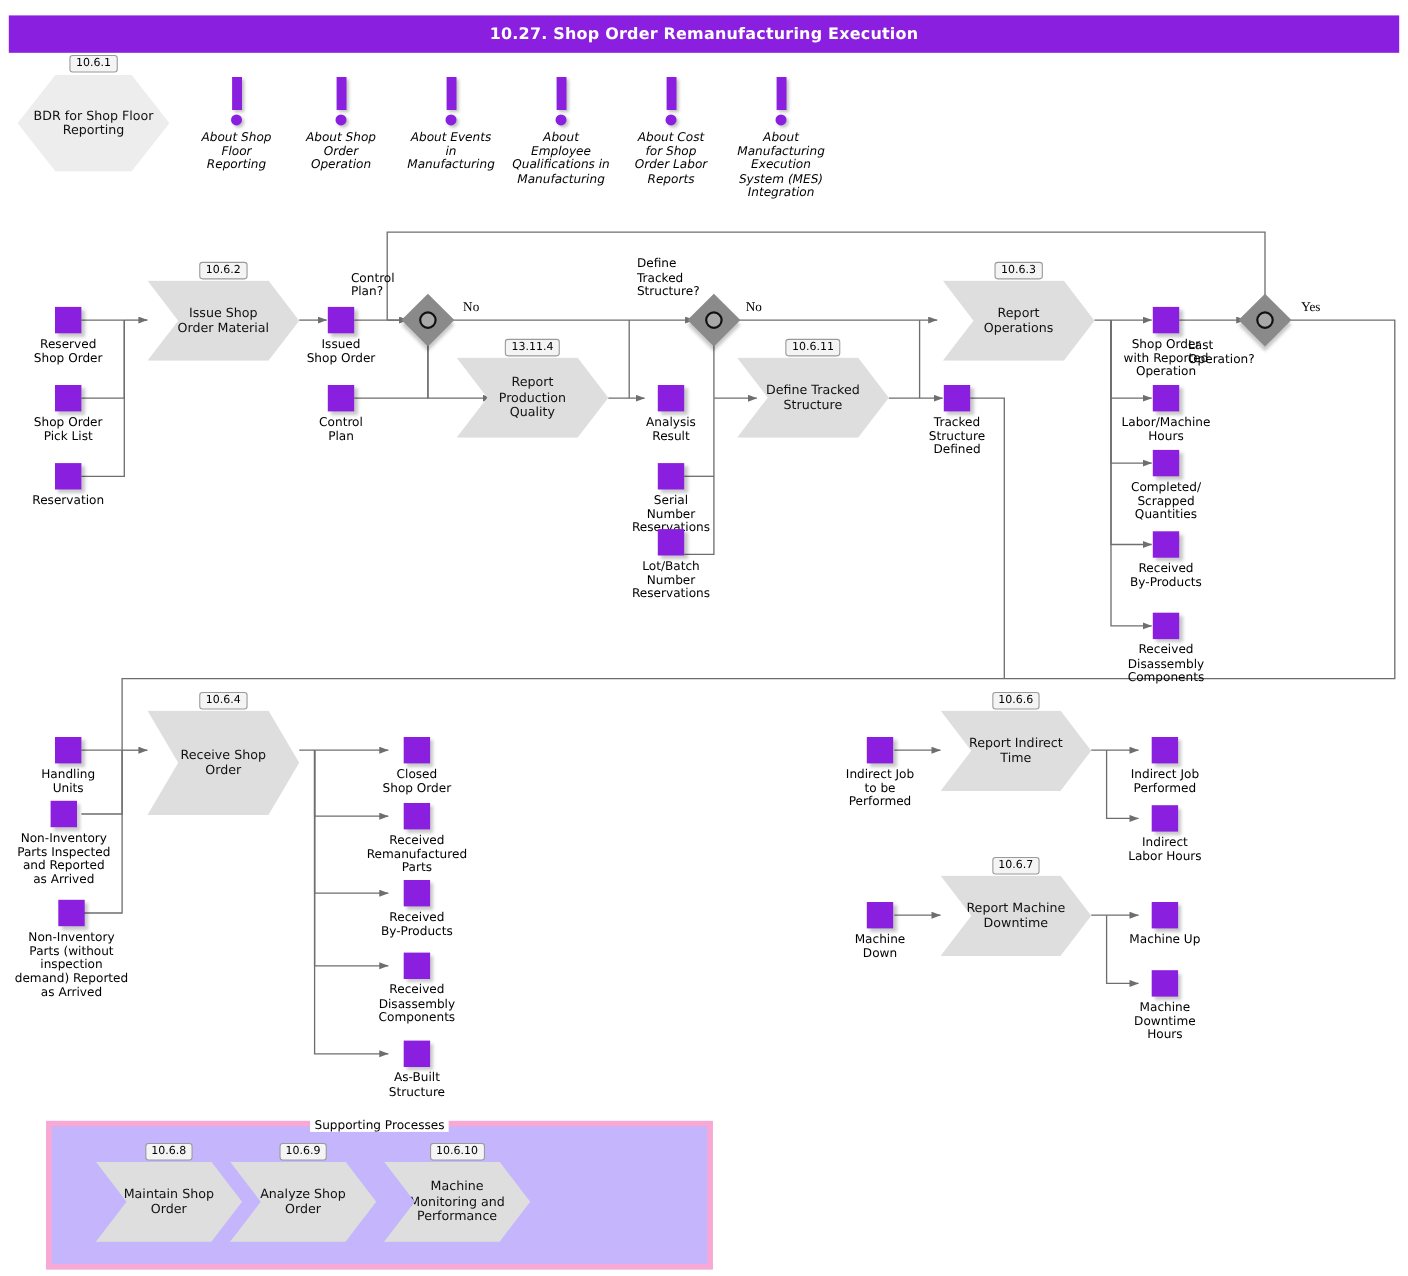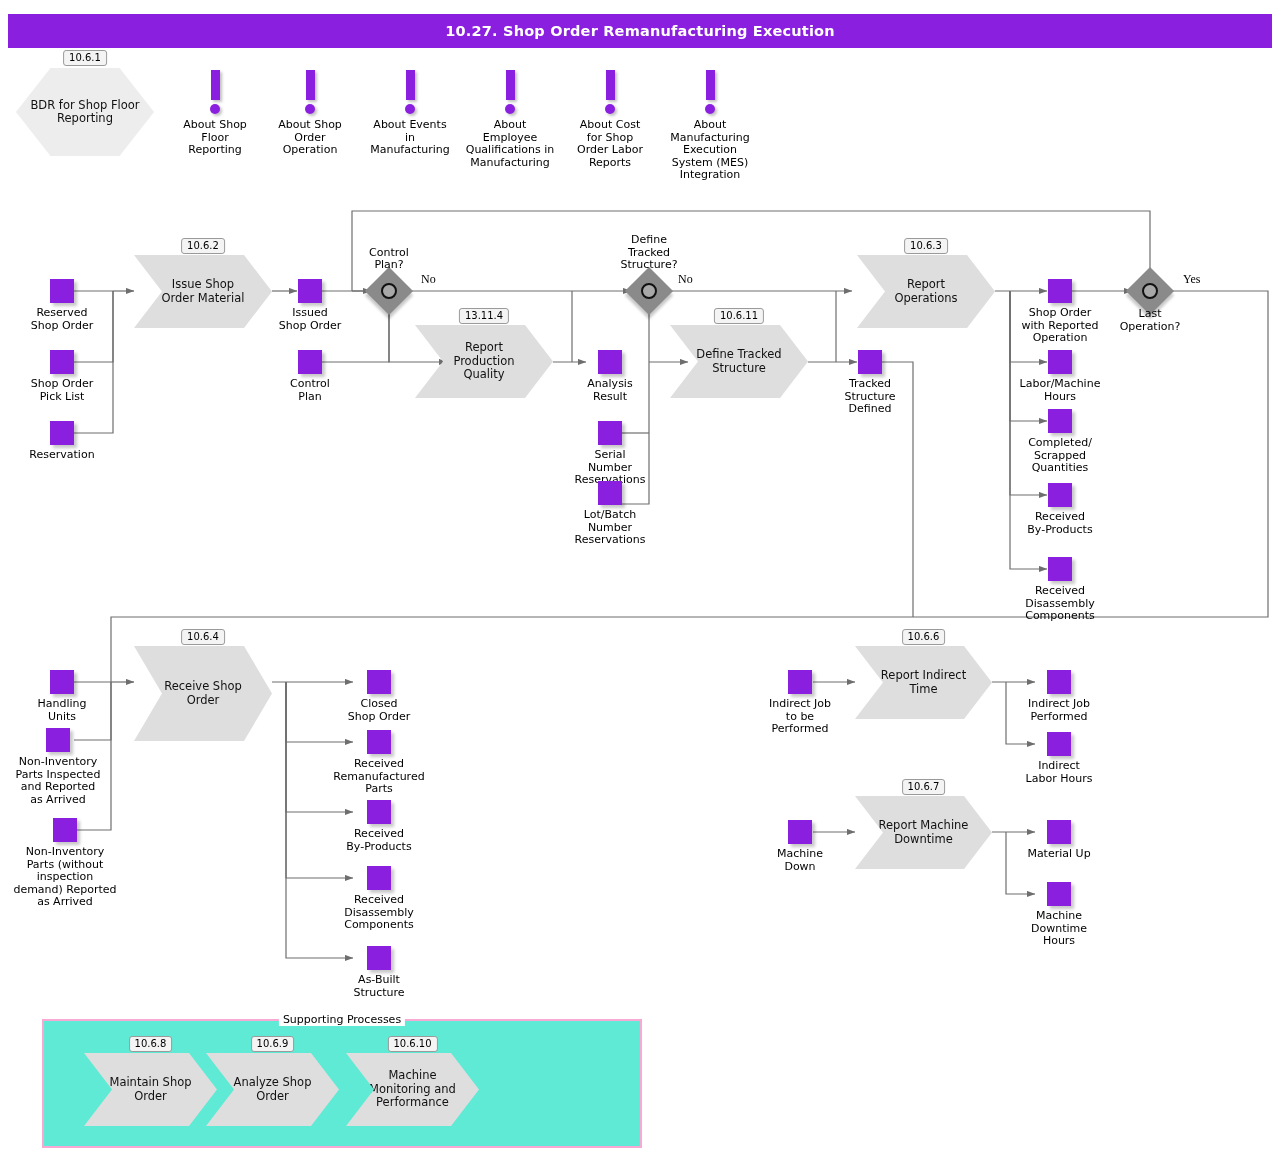--- a/index.html
+++ b/index.html
@@ -64,46 +64,46 @@
   
   .info{position:absolute;width:112px;margin-left:-56px;text-align:center;}
   .info .bang{
     width:9px;height:30px;background:#8B1FE0;margin:0 auto;
     box-shadow:2px 2px 3px rgba(0,0,0,.25);
   }
   .info .dot{
     width:10px;height:10px;border-radius:50%;background:#8B1FE0;margin:4px auto 0;
     box-shadow:2px 2px 3px rgba(0,0,0,.25);
   }
-  .info .cap{font-size:11px;line-height:12.6px;margin-top:5px;color:#000;}
+  .info .cap{font-size:11px;line-height:12.6px;margin-top:5px;color:#000;font-style:italic;}
 
   
   .gw{position:absolute;width:34px;height:34px;margin-left:-17px;margin-top:-17px;}
   .gw .dia{
     position:absolute;left:0;top:0;width:34px;height:34px;
     background:#8a8a8a;transform:rotate(45deg);
     box-shadow:3px 3px 3px rgba(0,0,0,.22);
   }
   .gw .ring{
     position:absolute;left:9px;top:9px;width:12px;height:12px;border-radius:50%;
     border:2.5px solid #111;background:#a8a8a8;
   }
   .gw .lbl{
     position:absolute;left:50%;transform:translateX(-50%);
-    width:140px;text-align:center;font-size:11px;line-height:12.6px;color:#000;
+    width:140px;font-size:11px;line-height:12.6px;color:#000;
   }
   .gw .lbl.above{bottom:36px;}
   .gw .lbl.below{top:34px;}
 
   
   .branch{position:absolute;font-size:12px;line-height:12.6px;color:#000;font-family:Liberation Serif, serif;}
 
   
   .supbox{
-    position:absolute;border:2px solid #f9a8d4;background:#5eead4;
+    position:absolute;border:5px solid #f9a8d4;background:#c4b5fd;
   }
   .supbox .suptitle{
     position:absolute;top:-8px;left:50%;transform:translateX(-50%);
     background:#fff;padding:0 4px;font-size:11px;line-height:13px;color:#000;white-space:nowrap;
   }
 </style>
 </head>
 <body>
 
 <div id="canvas">
@@ -382,21 +382,21 @@
   <div class="dataobj" style="left:800px;top:820px;">
     <div class="sq"></div>
     <div class="cap">Machine<br>Down</div>
   </div>
   <div class="proc" style="left:855px;top:796px;width:137px;height:73px;">
     <div class="idtag">10.6.7</div>
     <div class="chev" style="width:137px;height:73px;">Report Machine<br>Downtime</div>
   </div>
   <div class="dataobj" style="left:1059px;top:820px;">
     <div class="sq"></div>
-    <div class="cap">Material Up</div>
+    <div class="cap">Machine Up</div>
   </div>
   <div class="dataobj" style="left:1059px;top:882px;">
     <div class="sq"></div>
     <div class="cap">Machine<br>Downtime<br>Hours</div>
   </div>
 
   <div class="supbox" style="left:42px;top:1019px;width:596px;height:125px;">
     <div class="suptitle">Supporting Processes</div>
 
     <div class="proc" style="left:40px;top:32px;width:133px;height:53px;">

